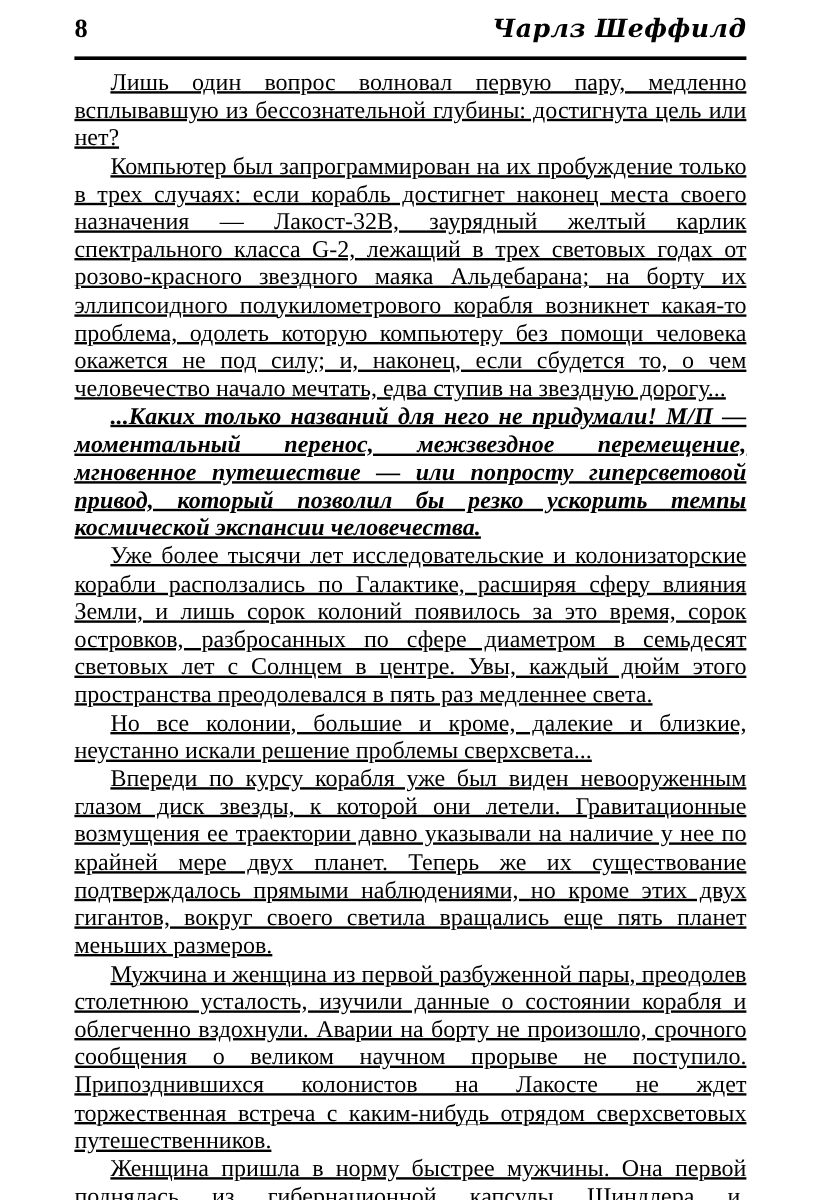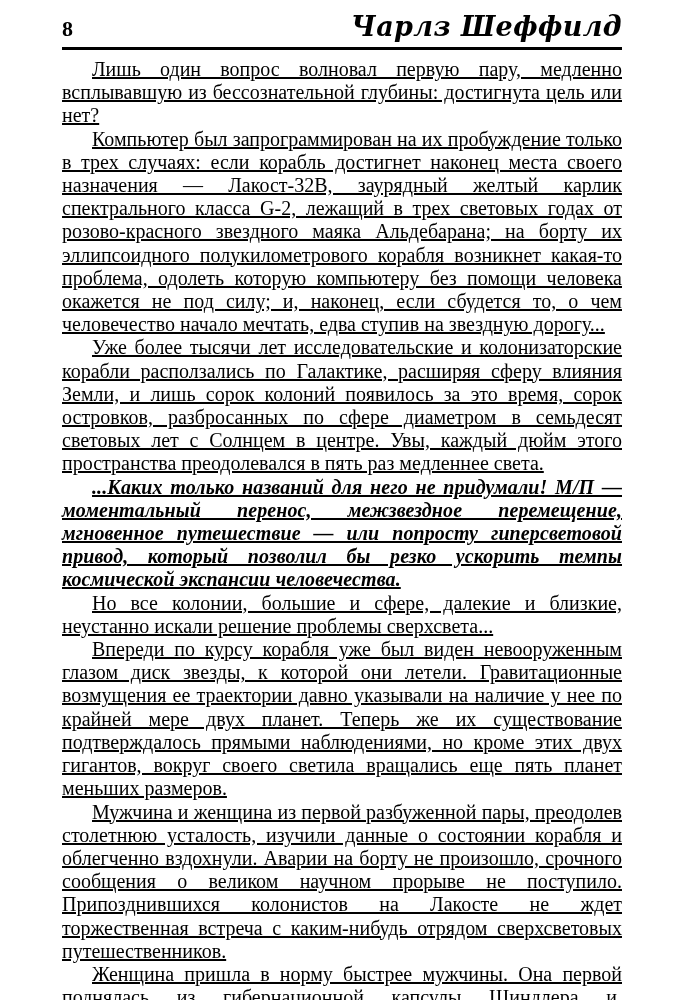--- a/index.html
+++ b/index.html
@@ -38,21 +38,21 @@
   }
   .folio {
     font-family: "Liberation Serif", "DejaVu Serif", serif;
     font-size: 22px;
     font-weight: 700;
     line-height: 1;
     letter-spacing: 0px;
   }
   .author {
     font-family: "DejaVu Serif", "Liberation Serif", serif;
-    font-size: 27px;
+    font-size: 21px;
     font-style: italic;
     font-weight: 700;
     line-height: 1;
     letter-spacing: 0.4px;
   }
   .head-rule {
     position: absolute;
     left: 62px;
     top: 47px;
     width: 560px;
@@ -97,21 +97,21 @@
   <div class="running-head">
     <span class="folio">8</span>
     <span class="author">Чарлз Шеффилд</span>
   </div>
 
   <div class="head-rule"></div>
 
   <div class="textblock">
     <p class="para">Лишь один вопрос волновал первую пару, медленно всплывавшую из бессознательной глубины: достигнута цель или нет?</p>
     <p class="para">Компьютер был запрограммирован на их пробуждение только в трех случаях: если корабль достигнет наконец места своего назначения — Лакост-32В, заурядный желтый карлик спектрального класса G-2, лежащий в трех световых годах от розово-красного звездного маяка Альдебарана; на борту их эллипсоидного полукилометрового корабля возникнет какая-то проблема, одолеть которую компьютеру без помощи человека окажется не под силу; и, наконец, если сбудется то, о чем человечество начало мечтать, едва ступив на звездную дорогу...</p>
+    <p class="para italic">...Каких только названий для него не придумали! М/П — моментальный перенос, межзвездное перемещение, мгновенное путешествие — или попросту гиперсветовой привод, который позволил бы резко ускорить темпы космической экспансии человечества.</p>
     <p class="para">Уже более тысячи лет исследовательские и колонизаторские корабли расползались по Галактике, расширяя сферу влияния Земли, и лишь сорок колоний появилось за это время, сорок островков, разбросанных по сфере диаметром в семьдесят световых лет с Солнцем в центре. Увы, каждый дюйм этого пространства преодолевался в пять раз медленнее света.</p>
-    <p class="para italic">...Каких только названий для него не придумали! М/П — моментальный перенос, межзвездное перемещение, мгновенное путешествие — или попросту гиперсветовой привод, который позволил бы резко ускорить темпы космической экспансии человечества.</p>
-    <p class="para">Но все колонии, большие и сфере, далекие и близкие, неустанно искали решение проблемы сверхсвета...</p>
+    <p class="para">Но все колонии, большие и кроме, далекие и близкие, неустанно искали решение проблемы сверхсвета...</p>
     <p class="para">Впереди по курсу корабля уже был виден невооруженным глазом диск звезды, к которой они летели. Гравитационные возмущения ее траектории давно указывали на наличие у нее по крайней мере двух планет. Теперь же их существование подтверждалось прямыми наблюдениями, но кроме этих двух гигантов, вокруг своего светила вращались еще пять планет меньших размеров.</p>
     <p class="para">Мужчина и женщина из первой разбуженной пары, преодолев столетнюю усталость, изучили данные о состоянии корабля и облегченно вздохнули. Аварии на борту не произошло, срочного сообщения о великом научном прорыве не поступило. Припозднившихся колонистов на Лакосте не ждет торжественная встреча с каким-нибудь отрядом сверхсветовых путешественников.</p>
     <p class="para">Женщина пришла в норму быстрее мужчины. Она первой поднялась из гибернационной капсулы Шиндлера и, пошатываясь, сделала несколько робких шагов, заново привыкая к</p>
   </div>
 
 </div>
 
 </body></html>

